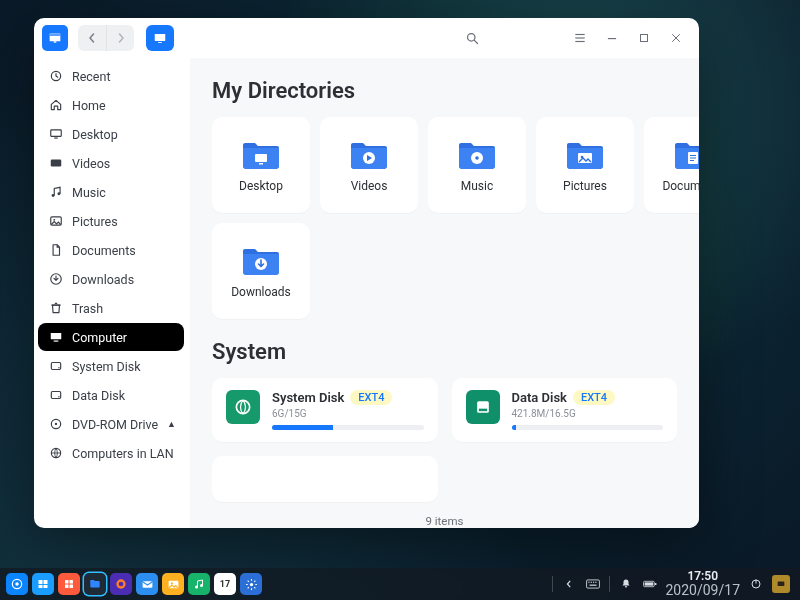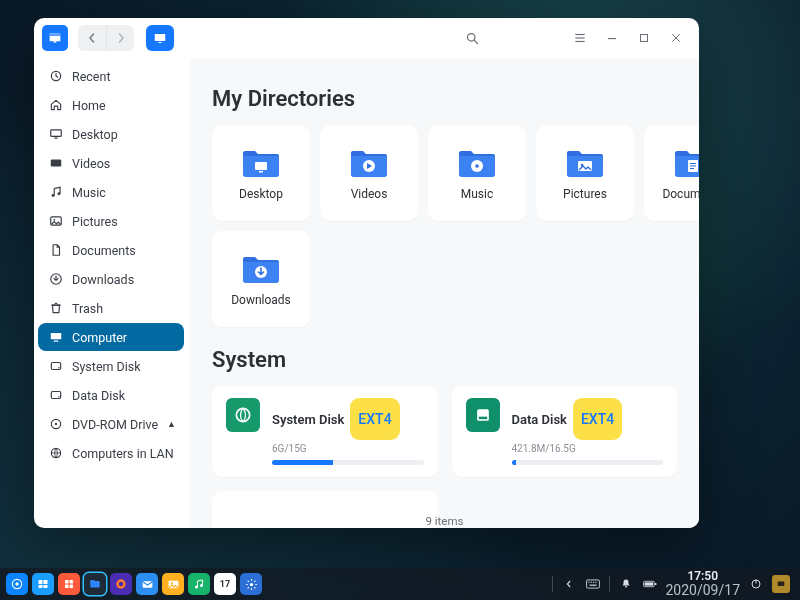--- a/index.html
+++ b/index.html
@@ -40,47 +40,47 @@
   .tb-gap { width: 70px; }
 
   .body-row { flex:1; display:flex; min-height:0; }
   .sidebar { width:156px; flex:none; padding: 4px 6px 10px 4px; display:flex; flex-direction:column; gap:1px; overflow-y:auto; }
   .side-item {
     height: 28px; display:flex; align-items:center; gap:8px; padding: 0 8px 0 10px;
     border-radius: 8px; font-size: 12.5px; color:#3a3f47; cursor:default;
   }
   .side-item .icon { width:16px; height:16px; color:#3a3f47; display:flex; align-items:center; justify-content:center; }
   .side-item .icon svg { width:14px; height:14px; }
-  .side-item.active { background:#0369a1; color:#fff; }
+  .side-item.active { background:#000000; color:#fff; }
   .side-item.active .icon { color:#fff; }
   .side-item .chevron { margin-left:auto; font-size:9px; color:inherit; }
 
   .main { flex:1; background:#f7f8f9; padding: 14px 22px 0 22px; overflow:auto; position:relative; }
-  .section-title { font-size:22px; font-weight:600; color:#2c2f33; margin:14px 0 14px; }
+  .section-title { font-size:22px; font-weight:600; color:#2c2f33; margin:6px 0 14px; }
   .dir-grid { display:grid; grid-template-columns: repeat(5, 98px); gap: 10px; }
   .dir-item {
     width:98px; height:96px; background:#fff; border-radius:10px; box-shadow:0 1px 1px rgba(0,0,0,.03);
     display:flex; flex-direction:column; align-items:center; justify-content:center; gap:8px;
     font-size:12px; color:#2c2f33; cursor:default;
   }
   .dir-item .folder-icon { width:44px; height:34px; position:relative; }
   .folder-icon svg { width:100%; height:100%; display:block; }
 
   .disk-row { display:grid; grid-template-columns: 1fr 1fr; gap: 14px; }
   .disk-card {
     background:#fff; border-radius:10px; padding:12px 14px; display:flex; gap:12px; align-items:flex-start;
     box-shadow:0 1px 1px rgba(0,0,0,.03); cursor:default;
   }
   .disk-thumb { width:34px; height:34px; border-radius:6px; display:flex; align-items:center; justify-content:center; }
   .disk-thumb.system { background:#179a6b; }
   .disk-thumb.data { background:#0f8f6a; }
   .disk-thumb svg { width:20px; height:20px; color:#fff; }
   .disk-info { flex:1; }
   .disk-title { font-size:13px; font-weight:600; color:#2c2f33; display:flex; align-items:center; gap:6px; }
-  .fs-badge { font-size:14px; background:#fde047; color:#1677ff; padding:13px 8px; border-radius:9px; font-weight:500; }
+  .fs-badge { font-size:11px; background:#fef9c3; color:#1677ff; padding:1px 8px; border-radius:9px; font-weight:500; }
   .disk-usage { font-size:10px; color:#8a8f98; margin:3px 0 6px; }
   .disk-bar { height:5px; background:#edeff2; border-radius:3px; overflow:hidden; }
   .disk-bar .fill { height:100%; background:#1677ff; }
 
   .statusbar { position:sticky; bottom:0; left:0; right:0; height:26px; display:flex; align-items:flex-end; justify-content:center; font-size:11.5px; color:#6b7078; }
 
   
   .taskbar {
     position:absolute; left:0; right:0; bottom:0; height:32px;
     background: rgba(18, 26, 35, 0.78); backdrop-filter: blur(4px);

